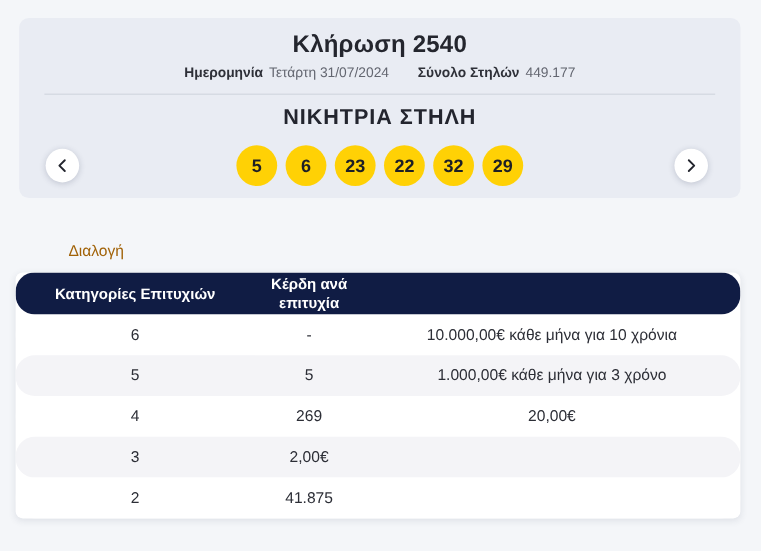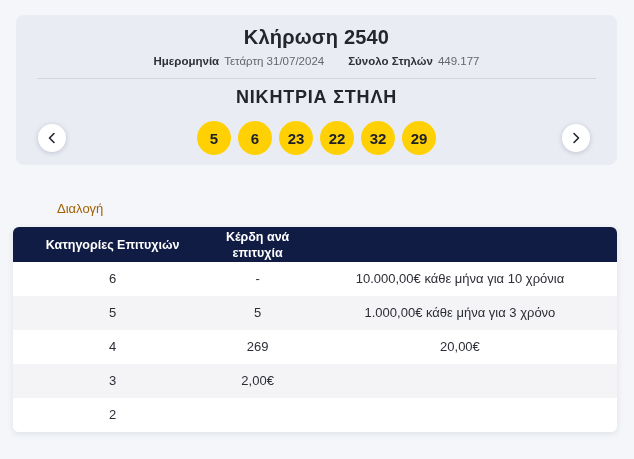--- a/index.html
+++ b/index.html
@@ -109,20 +109,21 @@
     width: 604px;
     border-radius: 6px;
     overflow: hidden;
     background: #ffffff;
     box-shadow: 0 2px 6px rgba(40,50,80,0.10);
   }
   .trow {
     display: grid;
     grid-template-columns: 33% 15% 52%;
     align-items: center;
+    border-radius: 16px;
   }
   .thead {
     background: #101c44;
     height: 35px;
   }
   .thead .tcell {
     color: #ffffff;
     font-weight: bold;
     font-size: 12.5px;
   }
@@ -206,17 +207,18 @@
           <span class="tcell">4</span>
           <span class="tcell">269</span>
           <span class="tcell">20,00€</span>
         </div>
         <div class="trow tbody-row alt">
           <span class="tcell">3</span>
           <span class="tcell">2,00€</span>
         </div>
         <div class="trow tbody-row">
           <span class="tcell">2</span>
+          <span class="tcell">41.875</span>
         </div>
       </div>
   </div>
 
 </div>
 
 </body></html>

